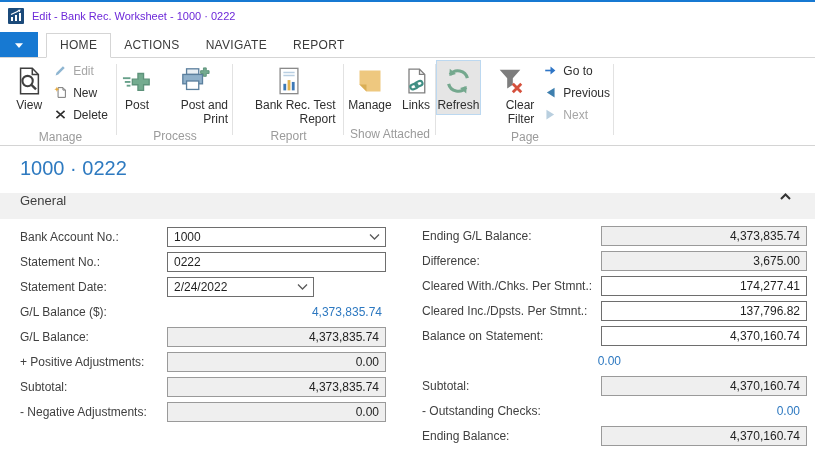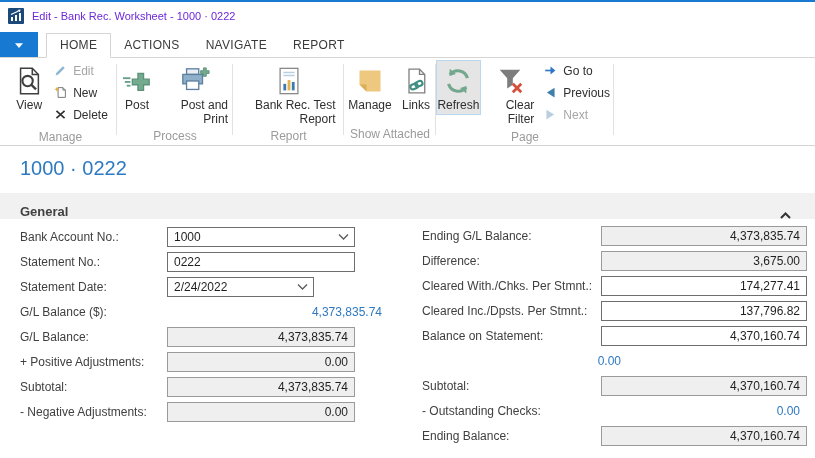--- a/index.html
+++ b/index.html
@@ -38,33 +38,33 @@
   .rbtn-large.highlight { background:#e5e5e5; border:1px solid #bcd8f0; }
   .rsmall-stack { display:flex; flex-direction:column; padding-top:4px; }
   .rbtn-small { display:flex; gap:6px; height:22px; padding:0 4px; font-size:12px; color:#2f2f2f; cursor:pointer; white-space:nowrap; }
   .rbtn-small.disabled { color:#a6a6a6; cursor:default; }
   .rbtn-small .sicon { display:flex; width:14px; justify-content:center; }
 
   
   .content { position:absolute; top:147px; left:0; right:0; bottom:0; background:#fff; }
   .page-title { position:absolute; top:10px; left:20px; font-size:20px; color:#2e7ac0; }
   .section-header { position:absolute; top:46px; left:0; right:0; height:26px; background:#f1f1f1;
-    display:flex; align-items:flex-end; padding:0 24px 0 20px; color:#404040; font-size:13px; cursor:pointer;font-weight:bold; }
+    display:flex; align-items:flex-start; padding:0 24px 0 20px; color:#404040; font-size:13px; cursor:pointer; }
   .collapse { margin-left:auto; display:flex; }
 
   .col { position:absolute; }
   .col-left  { top:80px; left:20px;  width:369px; }
   .col-right { top:79px; left:422px; width:385px; }
   .frow { display:flex; align-items:center; height:20px; margin-bottom:5px; }
   .flabel { font-size:12px; color:#404040; flex:none; }
   .col-left  .flabel { width:147px; }
   .col-right .flabel { width:179px; }
   .fbox { position:relative; height:20px; border:1px solid #6e6e6e; background:#fff; display:flex; align-items:center; }
   .fbox.disabled { background:#efefef; border-color:#9a9a9a; }
-  .col-left  .fbox { width:188px; }
+  .col-left  .fbox { width:219px; }
   .col-left  .fbox.w-date { width:147px; }
   .col-right .fbox { width:206px; }
   .fval { width:100%; text-align:right; padding:0 6px; color:#1f1f1f; font-size:12px; }
   input.finput { width:100%; height:100%; border:none; outline:none; background:transparent;
     font:12px "Liberation Sans", sans-serif; color:#1f1f1f; padding:0 6px; }
   input.finput.num { text-align:right; }
   .combo input.finput { padding-right:20px; }
   .chev { position:absolute; right:5px; top:50%; transform:translateY(-50%); display:flex; cursor:pointer; }
   .flink { text-align:right; padding-right:7px; color:#2d78c0; font-size:12px; cursor:pointer; }
   .col-left  .flink { width:222px; }

